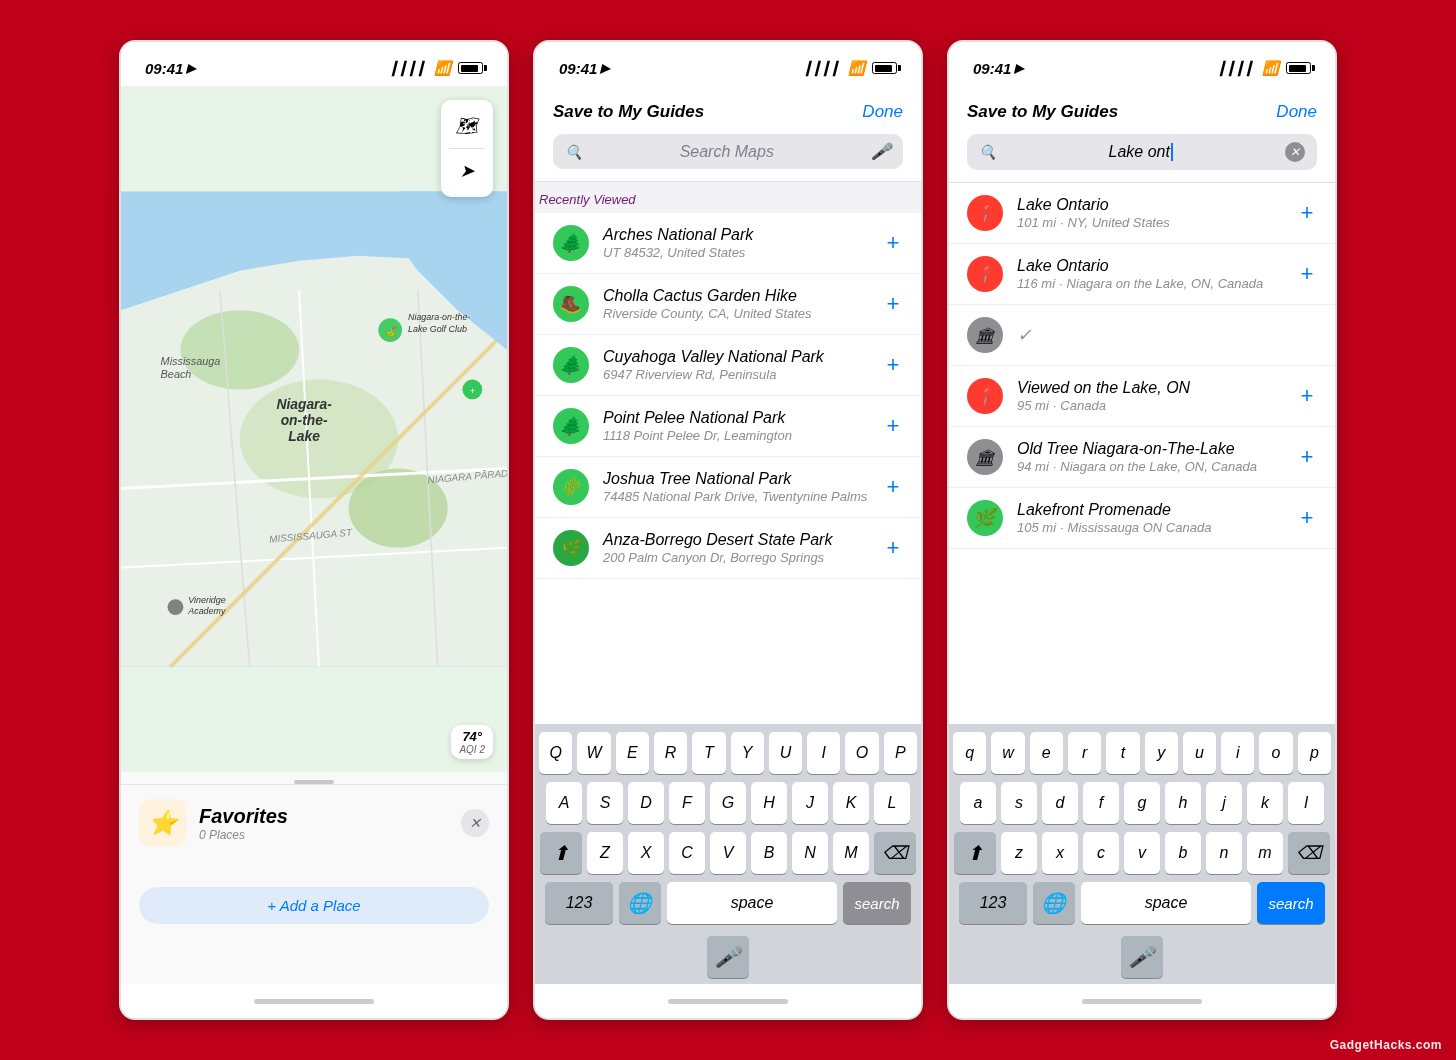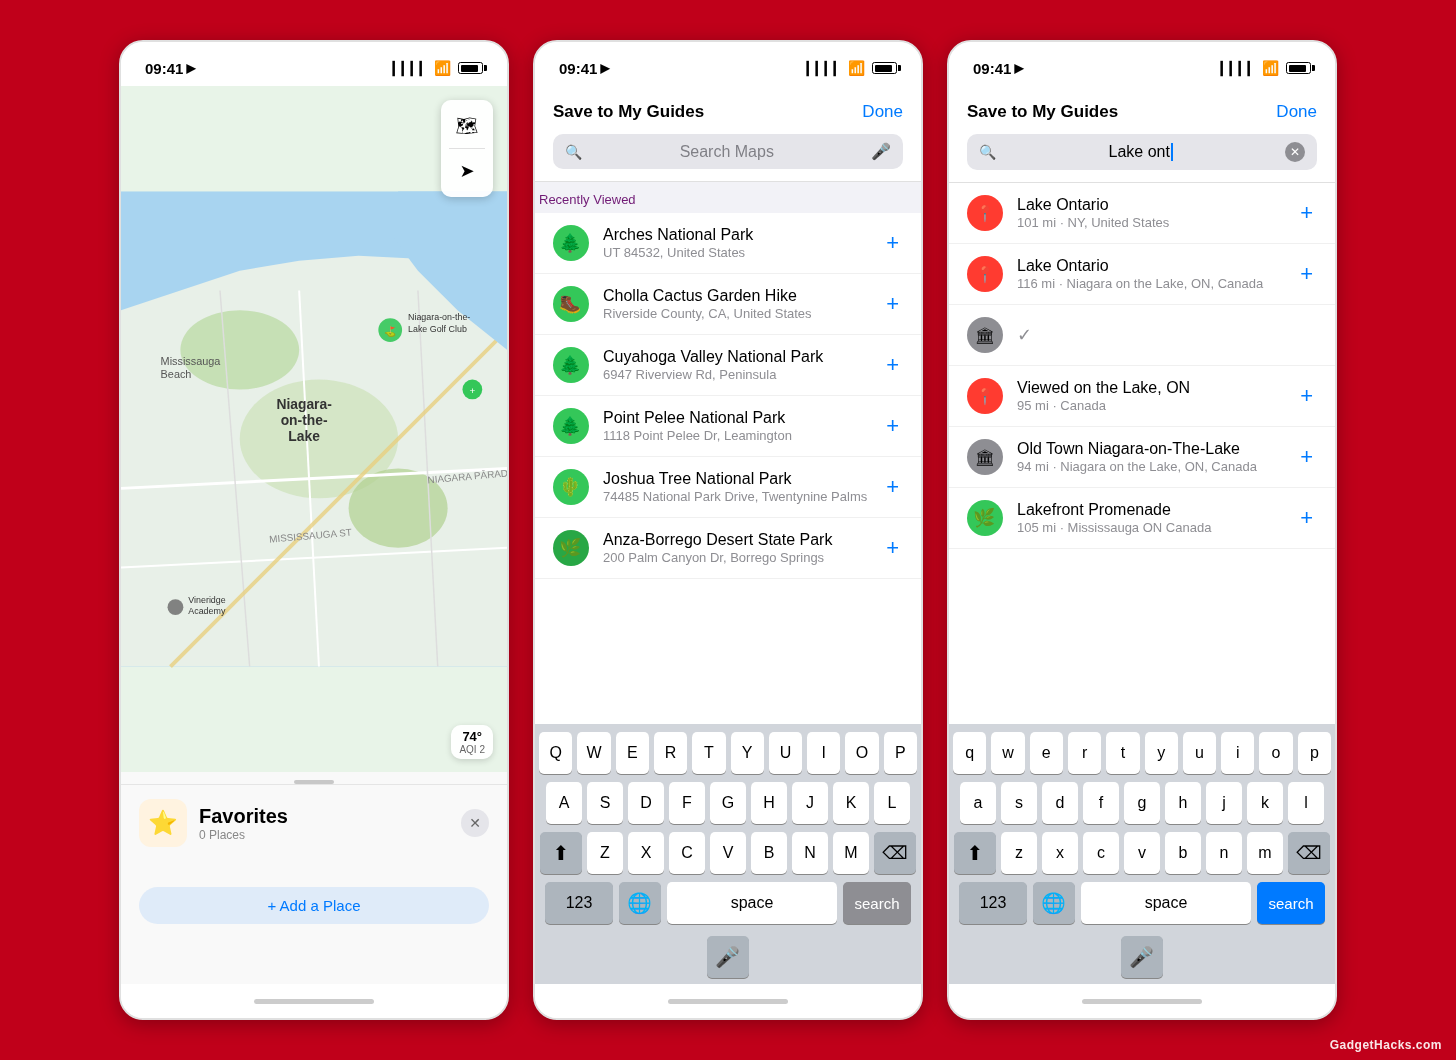--- a/index.html
+++ b/index.html
@@ -8,30 +8,31 @@
       width: 1456px;
       height: 1060px;
       display: flex;
       align-items: center;
       justify-content: center;
       font-family: -apple-system, 'SF Pro Text', 'Helvetica Neue', sans-serif;
       overflow: hidden;
     }
     .phone-frame {
       background: #fff;
-      border-radius: 24px;
+      border-radius: 16px;
       overflow: hidden;
       width: 390px;
       height: 980px;
       margin: 0 6px;
       border: 2px solid #e0e0e0;
       display: flex;
       flex-direction: column;
       position: relative;
       box-shadow: 0 4px 20px rgba(0,0,0,0.3);
+      font-style: italic;
     }
     
     .status-bar {
       display: flex;
       justify-content: space-between;
       align-items: center;
       padding: 14px 24px 6px;
       background: #fff;
       height: 44px;
       flex-shrink: 0;
@@ -746,21 +747,21 @@
           <div class="item-text">
             <div class="item-title">Viewed on the Lake, ON</div>
             <div class="item-subtitle">95 mi · Canada</div>
           </div>
           <span class="plus-btn">+</span>
         </div>
 
         <div class="list-item">
           <div class="item-icon icon-gray" style="font-size:16px;">🏛</div>
           <div class="item-text">
-            <div class="item-title">Old Town Niagara-on-The-Lake</div>
+            <div class="item-title">Old Tree Niagara-on-The-Lake</div>
             <div class="item-subtitle">94 mi · Niagara on the Lake, ON, Canada</div>
           </div>
           <span class="plus-btn">+</span>
         </div>
 
         <div class="list-item">
           <div class="item-icon icon-green">🌿</div>
           <div class="item-text">
             <div class="item-title">Lakefront Promenade</div>
             <div class="item-subtitle">105 mi · Mississauga ON Canada</div>

